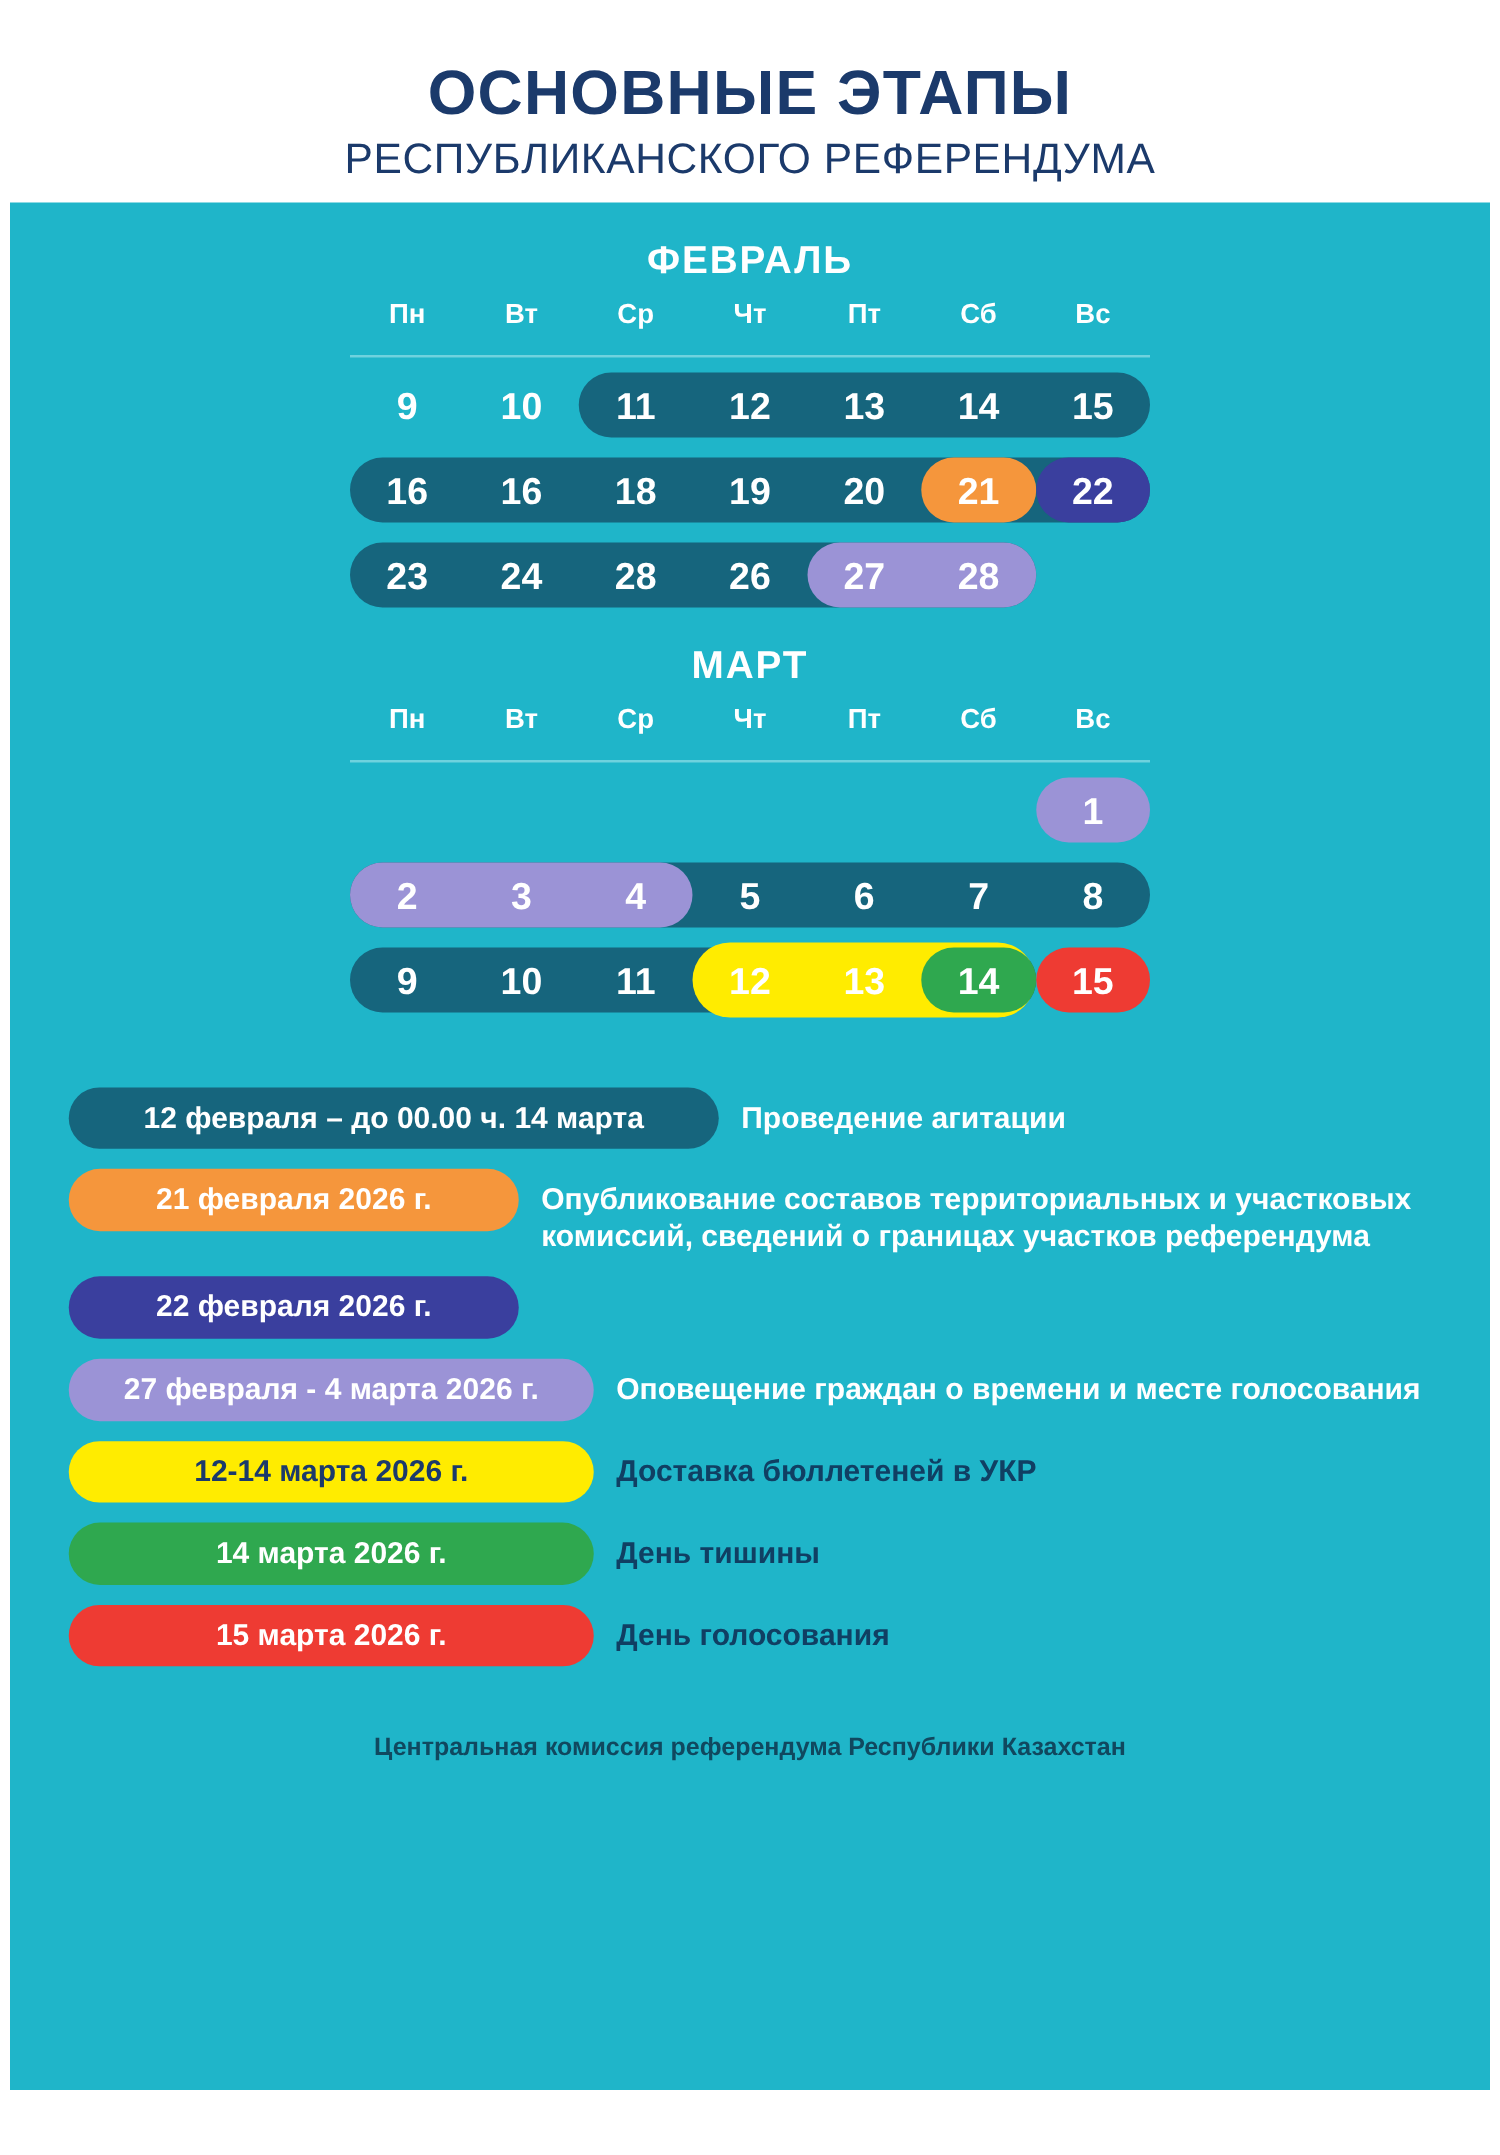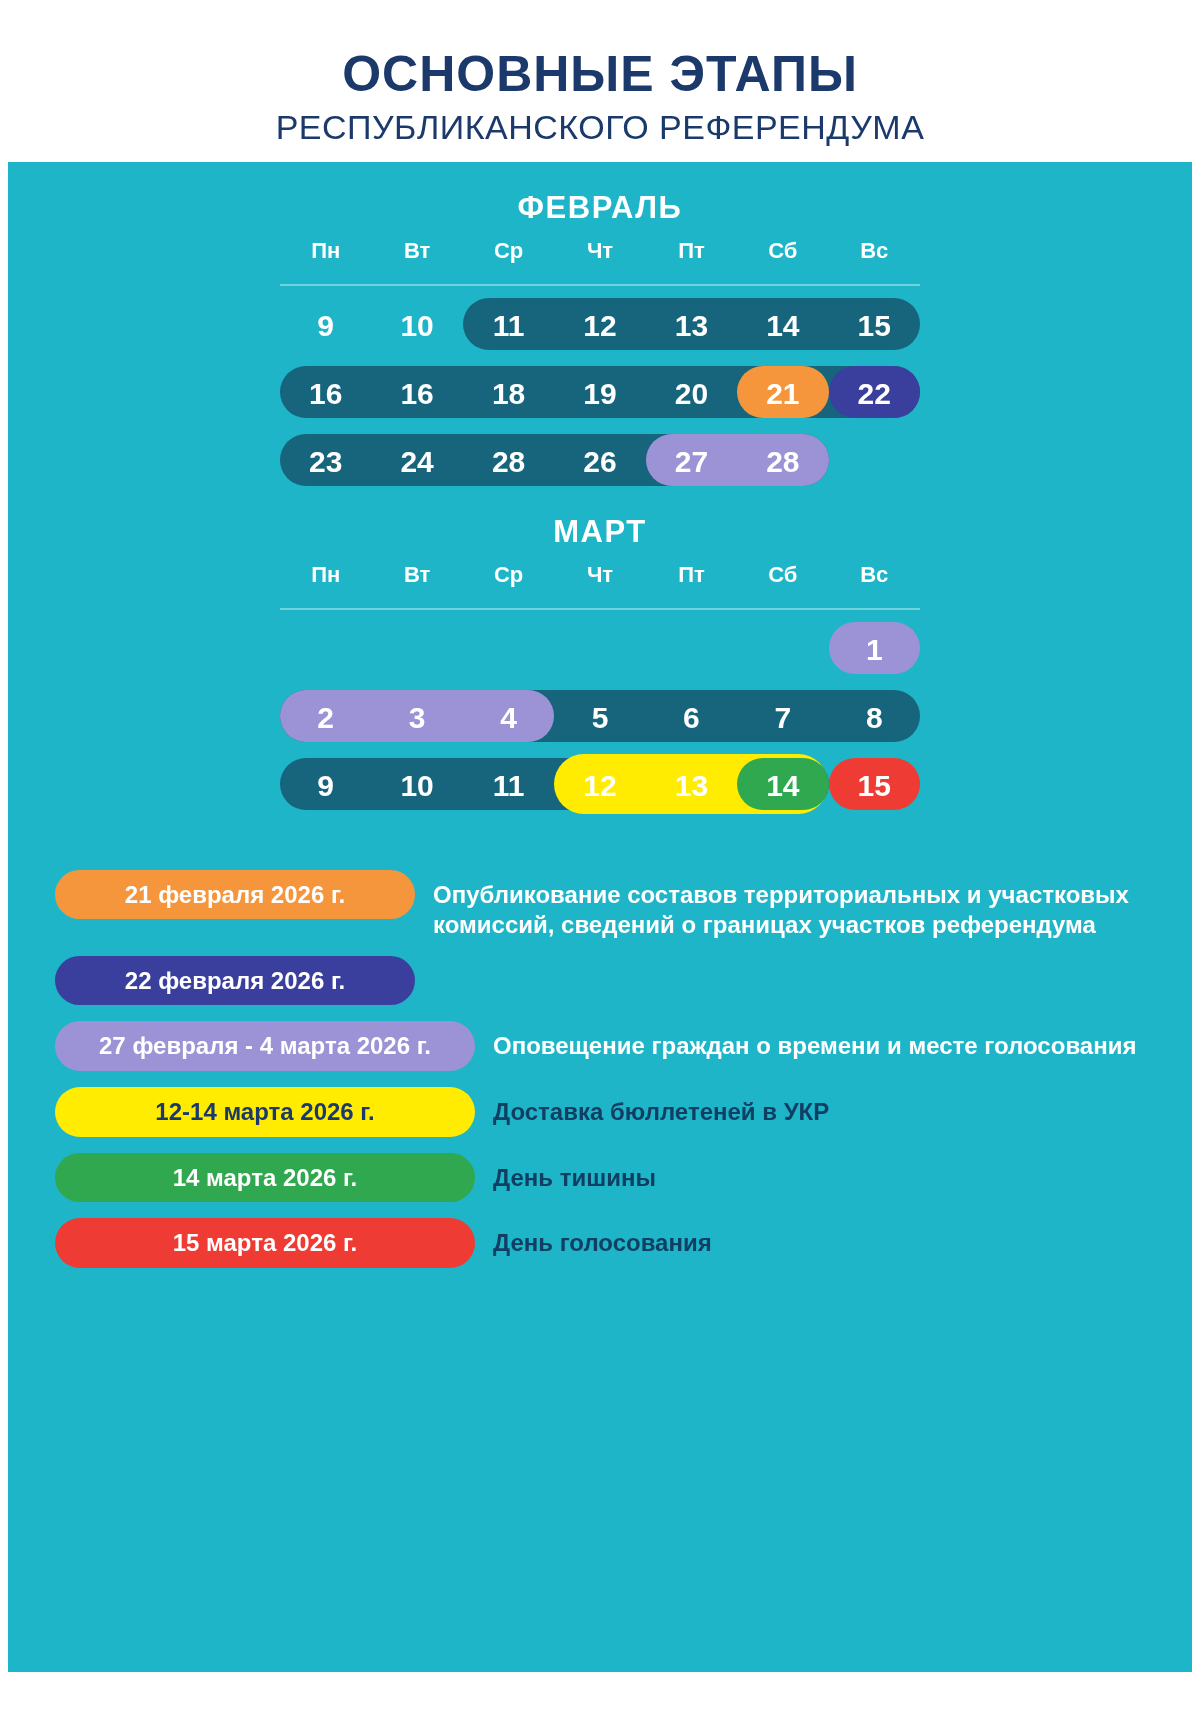--- a/index.html
+++ b/index.html
@@ -297,20 +297,24 @@
         <div class="day">11</div>
         <div class="day">12</div>
         <div class="day">13</div>
         <div class="day">14</div>
         <div class="day">15</div>
       </div>
     </div>
 
     <div class="legend">
 
+      <div class="legend-row">
+        <div class="chip dark wide">12 февраля – до 00.00 ч. 14 марта</div>
+        <div class="legend-text">Проведение агитации</div>
+      </div>
 
       <div class="legend-row">
         <div class="chip orange w360">21 февраля 2026 г.</div>
         <div class="legend-text">Опубликование составов территориальных и участковых комиссий, сведений о границах участков референдума</div>
       </div>
 
       <div class="legend-row">
         <div class="chip navy w360">22 февраля 2026 г.</div>
       </div>
 
@@ -329,15 +333,16 @@
         <div class="legend-text navytext">День тишины</div>
       </div>
 
       <div class="legend-row">
         <div class="chip red w420">15 марта 2026 г.</div>
         <div class="legend-text navytext">День голосования</div>
       </div>
 
     </div>
 
+    <div class="footer">Центральная комиссия референдума Республики Казахстан</div>
 
   </div>
 </div>
 
 </body></html>

